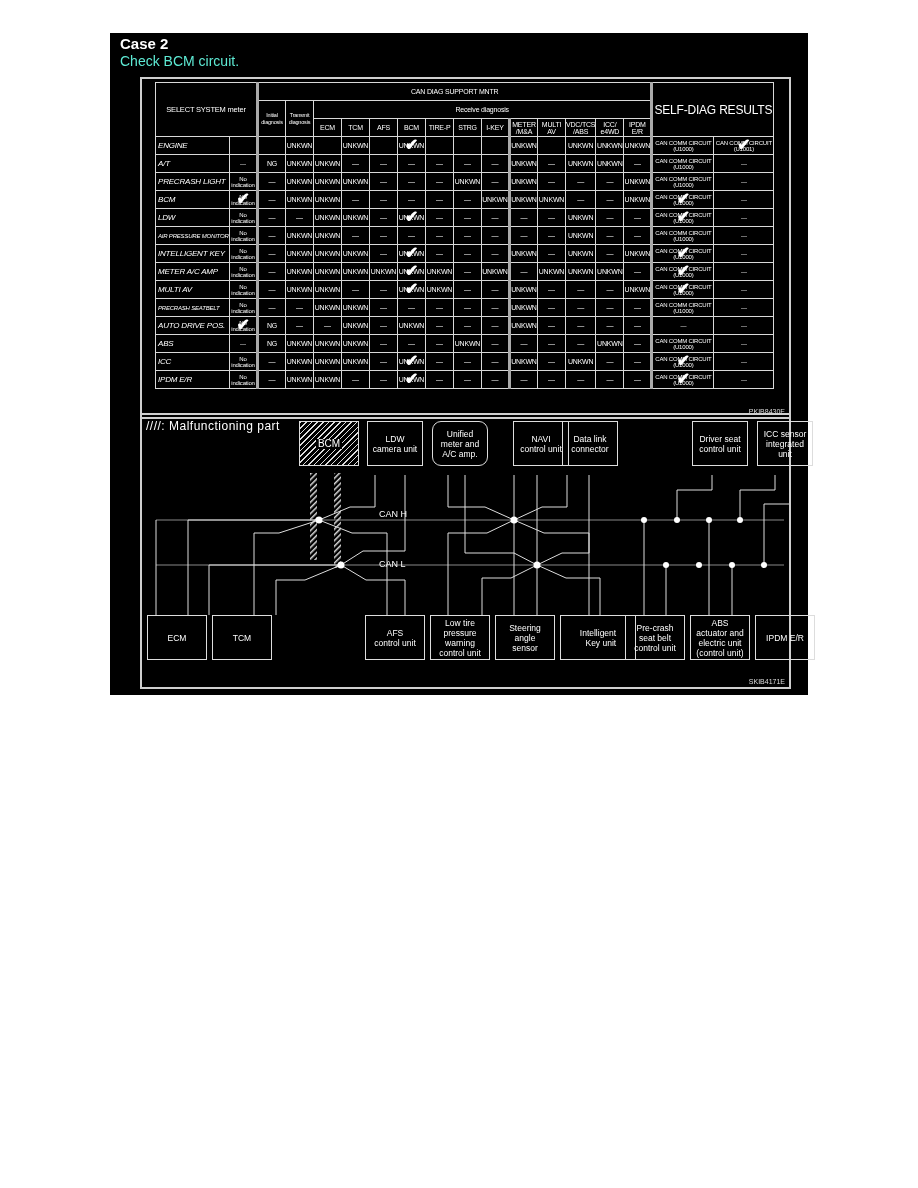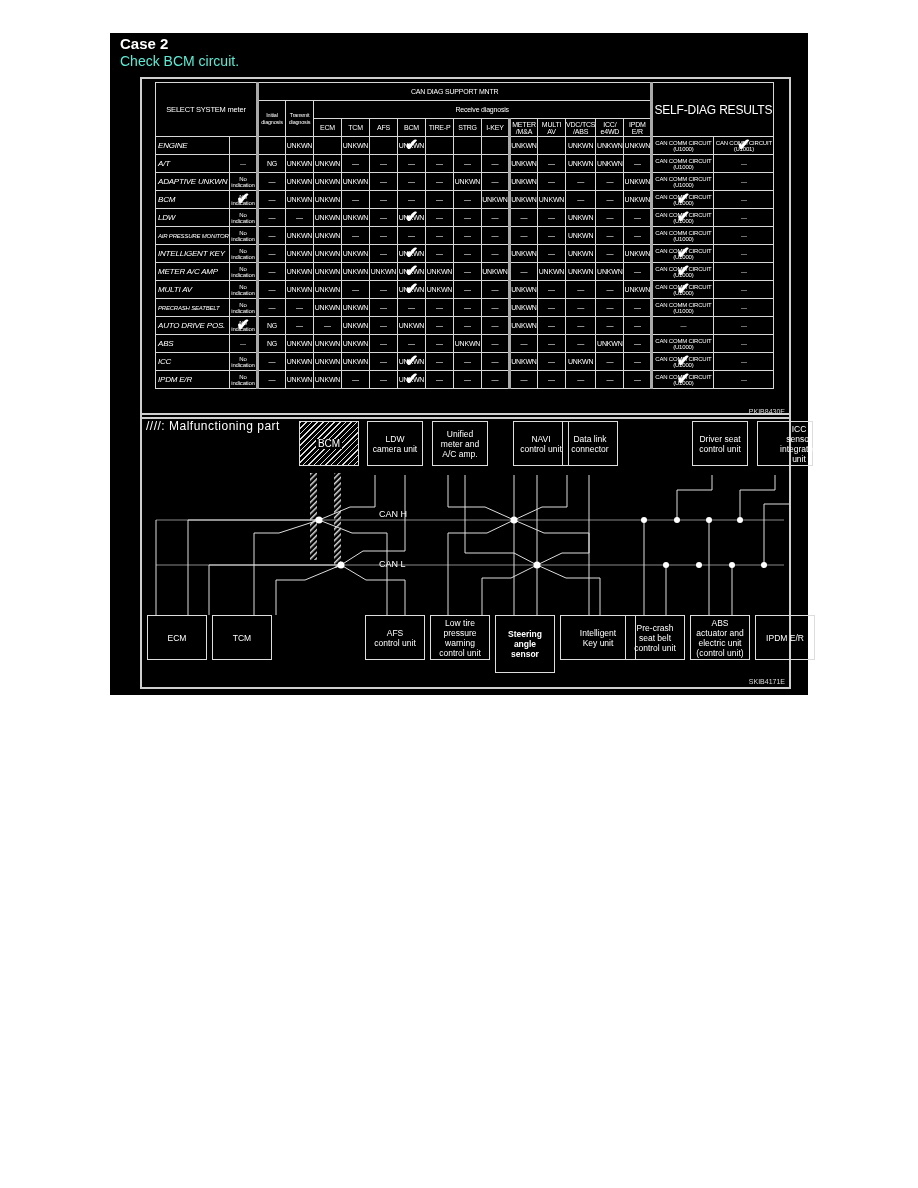--- a/index.html
+++ b/index.html
@@ -116,21 +116,21 @@
             <td>—</td>
             <td class="thick-l">UNKWN</td>
             <td>—</td>
             <td>UNKWN</td>
             <td>UNKWN</td>
             <td>—</td>
             <td class="selfd thick-l">CAN COMM CIRCUIT (U1000)</td>
             <td class="selfd">—</td>
           </tr>
           <tr>
-            <td class="sys">ADAPTIVE UNKWN</td>
+            <td class="sys">PRECRASH LIGHT</td>
             <td class="noind">No indication</td>
             <td class="thick-l">—</td>
             <td>UNKWN</td>
             <td>UNKWN</td>
             <td>UNKWN</td>
             <td>—</td>
             <td>—</td>
             <td>—</td>
             <td>UNKWN</td>
             <td>—</td>
@@ -429,46 +429,46 @@
         <circle cx="590" cy="150" r="3"></circle>
         <circle cx="622" cy="150" r="3"></circle>
       </g>
     </svg>
     <div class="busl" style="left:237px;top:94px">CAN H</div>
     <div class="busl" style="left:237px;top:144px">CAN L</div>
     <div id="topUnits">
         <div class="box bcm" style="left: 157px; top: 6px; width: 60px; height: 45px;"><span>BCM</span></div>
         <div class="box" style="left: 225px; top: 6px; width: 56px; height: 45px;"><span>LDW
 camera unit</span></div>
-        <div class="box" style="left: 290px; top: 6px; width: 56px; height: 45px;"><span>Unified
+        <div class="box" style="left: 290px; top: 6px; width: 56px; height: 45px; border-radius: 9px;"><span>Unified
 meter and
 A/C amp.</span></div>
         <div class="box" style="left: 371px; top: 6px; width: 56px; height: 45px;"><span>NAVI
 control unit</span></div>
         <div class="box" style="left: 420px; top: 6px; width: 56px; height: 45px;"><span>Data link
 connector</span></div>
         <div class="box" style="left: 550px; top: 6px; width: 56px; height: 45px;"><span>Driver seat
 control unit</span></div>
-        <div class="box" style="left: 615px; top: 6px; width: 56px; height: 45px; padding-left: 28px;"><span>ICC sensor
+        <div class="box" style="left: 615px; top: 6px; width: 56px; height: 45px;"><span>ICC sensor
 integrated
 unit</span></div>
       </div>
     <div id="bottomUnits">
         <div class="box" style="left: 5px; top: 200px; width: 60px; height: 45px;"><span>ECM</span></div>
         <div class="box" style="left: 70px; top: 200px; width: 60px; height: 45px;"><span>TCM</span></div>
         <div class="box" style="left: 223px; top: 200px; width: 60px; height: 45px;"><span>AFS
 control unit</span></div>
         <div class="box" style="left: 288px; top: 200px; width: 60px; height: 45px;"><span>Low tire
 pressure
 warning
 control unit</span></div>
-        <div class="box" style="left: 353px; top: 200px; width: 60px; height: 58px; font-weight: bold;"><span>Steering
+        <div class="box" style="left: 353px; top: 200px; width: 60px; height: 45px;"><span>Steering
 angle
 sensor</span></div>
-        <div class="box" style="left: 418px; top: 200px; width: 76px; height: 45px;"><span>Intelligent
+        <div class="box" style="left: 418px; top: 200px; width: 76px; height: 45px; text-align: right;"><span>Intelligent
 Key unit</span></div>
         <div class="box" style="left: 483px; top: 200px; width: 60px; height: 45px;"><span>Pre-crash
 seat belt
 control unit</span></div>
         <div class="box" style="left: 548px; top: 200px; width: 60px; height: 45px;"><span>ABS
 actuator and
 electric unit
 (control unit)</span></div>
         <div class="box" style="left: 613px; top: 200px; width: 60px; height: 45px;"><span>IPDM E/R</span></div>
       </div>

